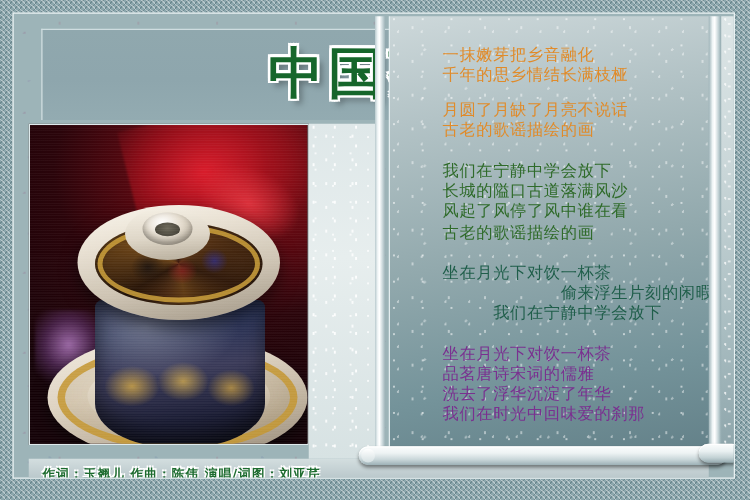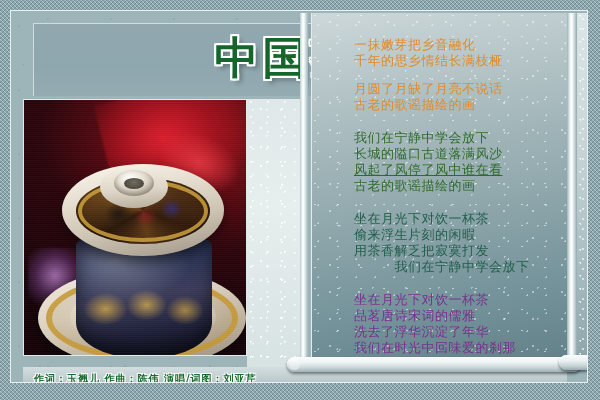--- a/index.html
+++ b/index.html
@@ -324,28 +324,27 @@
         <div class="stanza s1">
           <div class="lyric-line" style="color: rgb(224, 139, 42);">一抹嫩芽把乡音融化</div>
           <div class="lyric-line" style="color: rgb(224, 139, 42);">千年的思乡情结长满枝桠</div>
           <div class="lyric-line" style="color: rgb(224, 139, 42); margin-top: 12px;">月圆了月缺了月亮不说话</div>
           <div class="lyric-line" style="color: rgb(224, 139, 42);">古老的歌谣描绘的画</div>
         </div>
 
         <div class="stanza s2">
           <div class="lyric-line" style="color: rgb(47, 107, 42);">我们在宁静中学会放下</div>
           <div class="lyric-line" style="color: rgb(47, 107, 42);">长城的隘口古道落满风沙</div>
-          <div class="lyric-line" style="color: rgb(47, 107, 42); text-decoration: underline;">风起了风停了风中谁在看</div>
+          <div class="lyric-line" style="color: rgb(47, 107, 42);">风起了风停了风中谁在看</div>
           <div class="lyric-line" style="color: rgb(47, 107, 42); font-family: Liberation Serif, serif;">古老的歌谣描绘的画</div>
         </div>
 
         <div class="stanza s3">
           <div class="lyric-line" style="color: rgb(31, 94, 74);">坐在月光下对饮一杯茶</div>
-          <div class="lyric-line" style="color: rgb(31, 94, 74);">偷来浮生片刻的闲暇</div>
-          <div class="lyric-line" style="color: rgb(31, 94, 74);">用茶香解乏把寂寞打发</div>
+          <div class="lyric-line" style="color: rgb(31, 94, 74); text-align: right;">偷来浮生片刻的闲暇</div>
           <div class="lyric-line" style="color: rgb(31, 94, 74); text-align: center;">我们在宁静中学会放下</div>
         </div>
 
         <div class="stanza s4">
           <div class="lyric-line" style="color: rgb(122, 48, 144);">坐在月光下对饮一杯茶</div>
           <div class="lyric-line" style="color: rgb(122, 48, 144);">品茗唐诗宋词的儒雅</div>
           <div class="lyric-line" style="color: rgb(122, 48, 144);">洗去了浮华沉淀了年华</div>
           <div class="lyric-line" style="color: rgb(122, 48, 144);">我们在时光中回味爱的刹那</div>
         </div>
 

